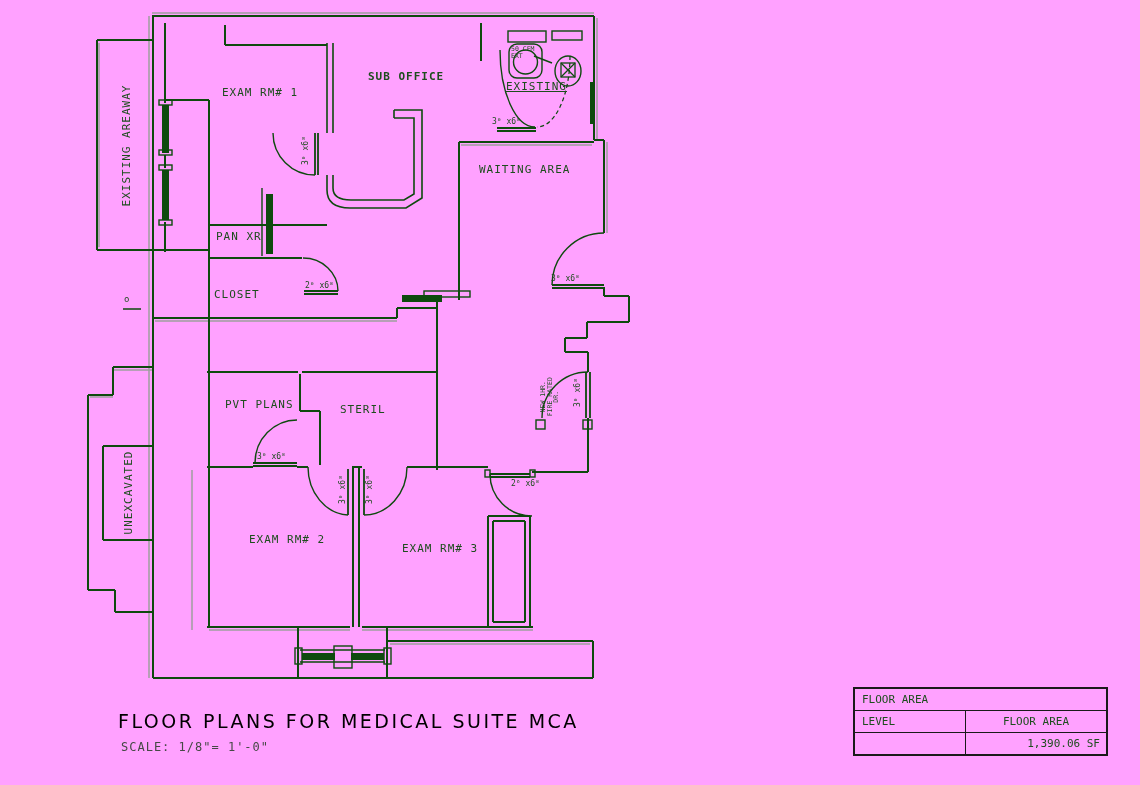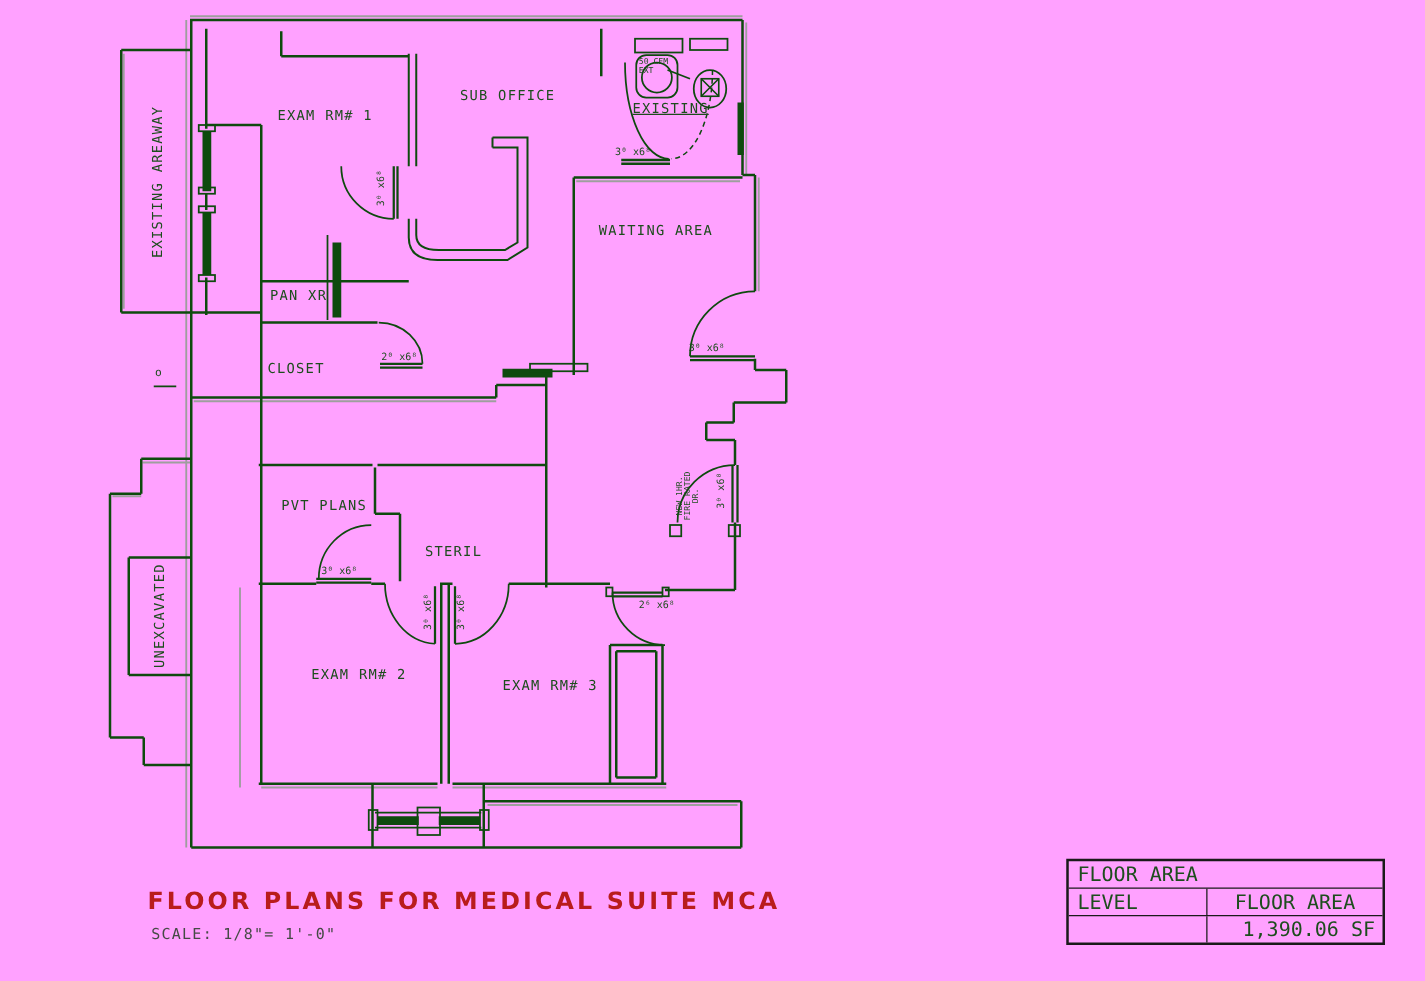--- a/index.html
+++ b/index.html
@@ -3,25 +3,25 @@
 <meta charset="utf-8">
 <style>
   html,body{margin:0;padding:0;background:#ffa1ff;}
   #canvas{position:relative;width:1140px;height:785px;background:#ffa1ff;overflow:hidden;
           font-family:"DejaVu Sans Mono", monospace;}
   svg{position:absolute;left:0;top:0;}
   .lbl{position:absolute;color:#1d4d1d;font-size:11px;letter-spacing:1px;white-space:nowrap;}
   .lbl.sm{font-size:8px;letter-spacing:0;}
   .lbl.tiny{font-size:6.5px;letter-spacing:0;white-space:normal;line-height:7px;}
   .lbl.rot{transform:rotate(-90deg);transform-origin:center;text-align:center;}
-  #title-text{position:absolute;color:#b91c1c;font-size:19px;letter-spacing:2.5px;
-              font-family:"DejaVu Sans", sans-serif;white-space:nowrap;font-weight:bold;}
+  #title-text{position:absolute;color:#000000;font-size:19px;letter-spacing:2.5px;
+              font-family:"DejaVu Sans", sans-serif;white-space:nowrap;}
   #scale-text{position:absolute;color:#454a45;font-size:12px;letter-spacing:1px;white-space:nowrap;}
   #area-table{position:absolute;left:853px;top:687px;width:251px;border:2px solid #1a1a1a;
-              color:#1d4d1d;font-size:16px;}
+              color:#1d4d1d;font-size:11px;}
   #area-table .row{display:flex;border-top:1.5px solid #1a1a1a;height:21px;align-items:center;}
   #area-table .row:first-child{border-top:none;}
   #area-table .c1{width:103px;padding-left:7px;border-right:1.5px solid #1a1a1a;height:100%;
                   display:flex;align-items:center;}
   #area-table .c2{flex:1;padding:0 6px;height:100%;display:flex;align-items:center;}
   #area-table .center{justify-content:center;}
   #area-table .right{justify-content:flex-end;text-align:right;}
   #area-table .full{padding-left:7px;}
 </style>
 </head>
@@ -127,27 +127,27 @@
       <rect x="552" y="31" width="30" height="9"></rect>
       <ellipse cx="568" cy="71" rx="13" ry="15"></ellipse>
     </g>
     <g stroke="#0e4a0e" stroke-width="1.3" fill="none">
       <rect x="561" y="63" width="14" height="14"></rect>
       <path d="M561,63 L575,77 M575,63 L561,77"></path>
     </g>
   </svg>
 
   <div class="lbl" style="left:222px;top:86px;">EXAM RM# 1</div>
-  <div class="lbl" style="left:368px;top:70px;">SUB OFFICE</div>
+  <div class="lbl" style="left:368px;top:70px;font-weight:bold;">SUB OFFICE</div>
   <div class="lbl" style="left:506px;top:80px;text-decoration:underline;">EXISTING</div>
-  <div class="lbl" style="left:479px;top:178px;">WAITING AREA</div>
+  <div class="lbl" style="left:479px;top:163px;">WAITING AREA</div>
   <div class="lbl" style="left:216px;top:230px;">PAN XR</div>
   <div class="lbl" style="left:214px;top:288px;">CLOSET</div>
   <div class="lbl" style="left:225px;top:398px;">PVT PLANS</div>
-  <div class="lbl" style="left:340px;top:403px;margin-top:32px;">STERIL</div>
+  <div class="lbl" style="left:340px;top:403px;">STERIL</div>
   <div class="lbl" style="left:230px;top:533px;margin-left:19px;">EXAM RM# 2</div>
   <div class="lbl" style="left:386px;top:542px;margin-left:16px;">EXAM RM# 3</div>
   <div class="lbl rot" style="left:46px;top:139px;width:160px;">EXISTING AREAWAY</div>
   <div class="lbl rot" style="left:68px;top:486px;width:120px;">UNEXCAVATED</div>
 
   <div class="lbl tiny" style="left:511px;top:46px;width:36px;">50 CFM EXT</div>
   <div class="lbl tiny rot" style="left:528px;top:387px;width:44px;line-height:6.5px;">NEW 1HR. FIRE RATED DR.</div>
   <div class="lbl sm" style="left:124px;top:294px;font-size:9px;">o</div>
 
   <div class="lbl sm rot" style="left:285px;top:146px;width:40px;">3⁰ x6⁸</div>

